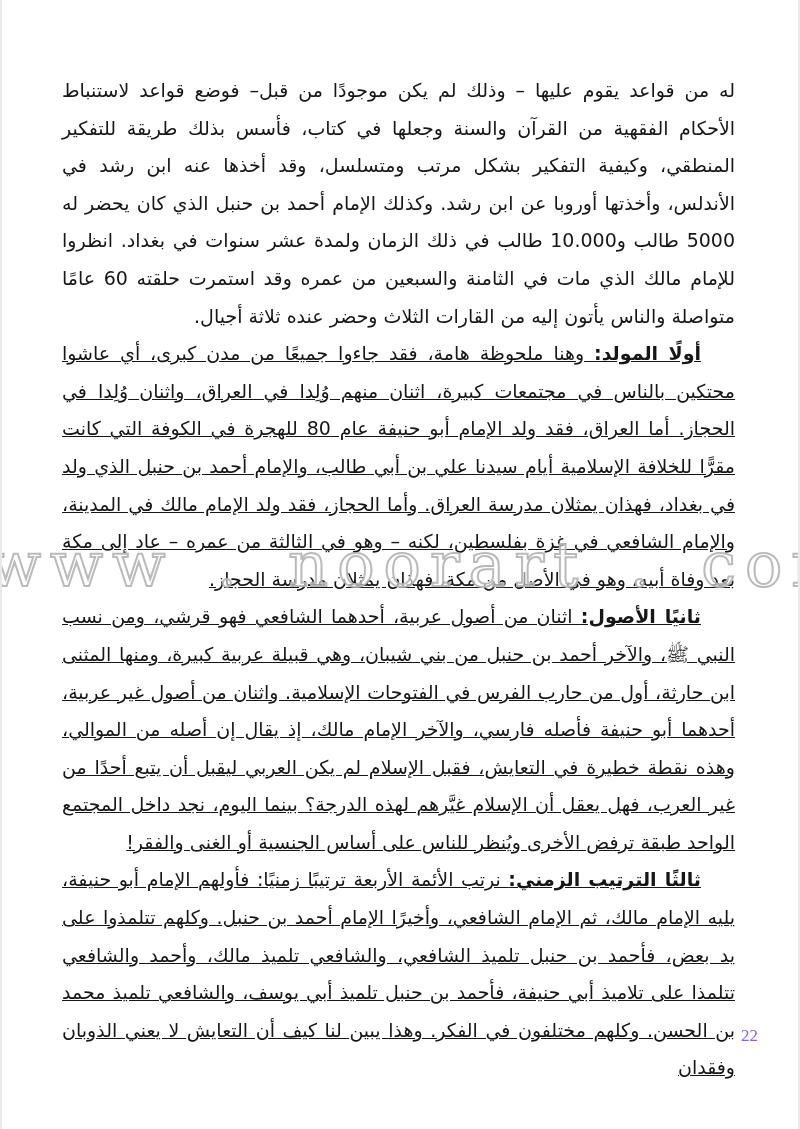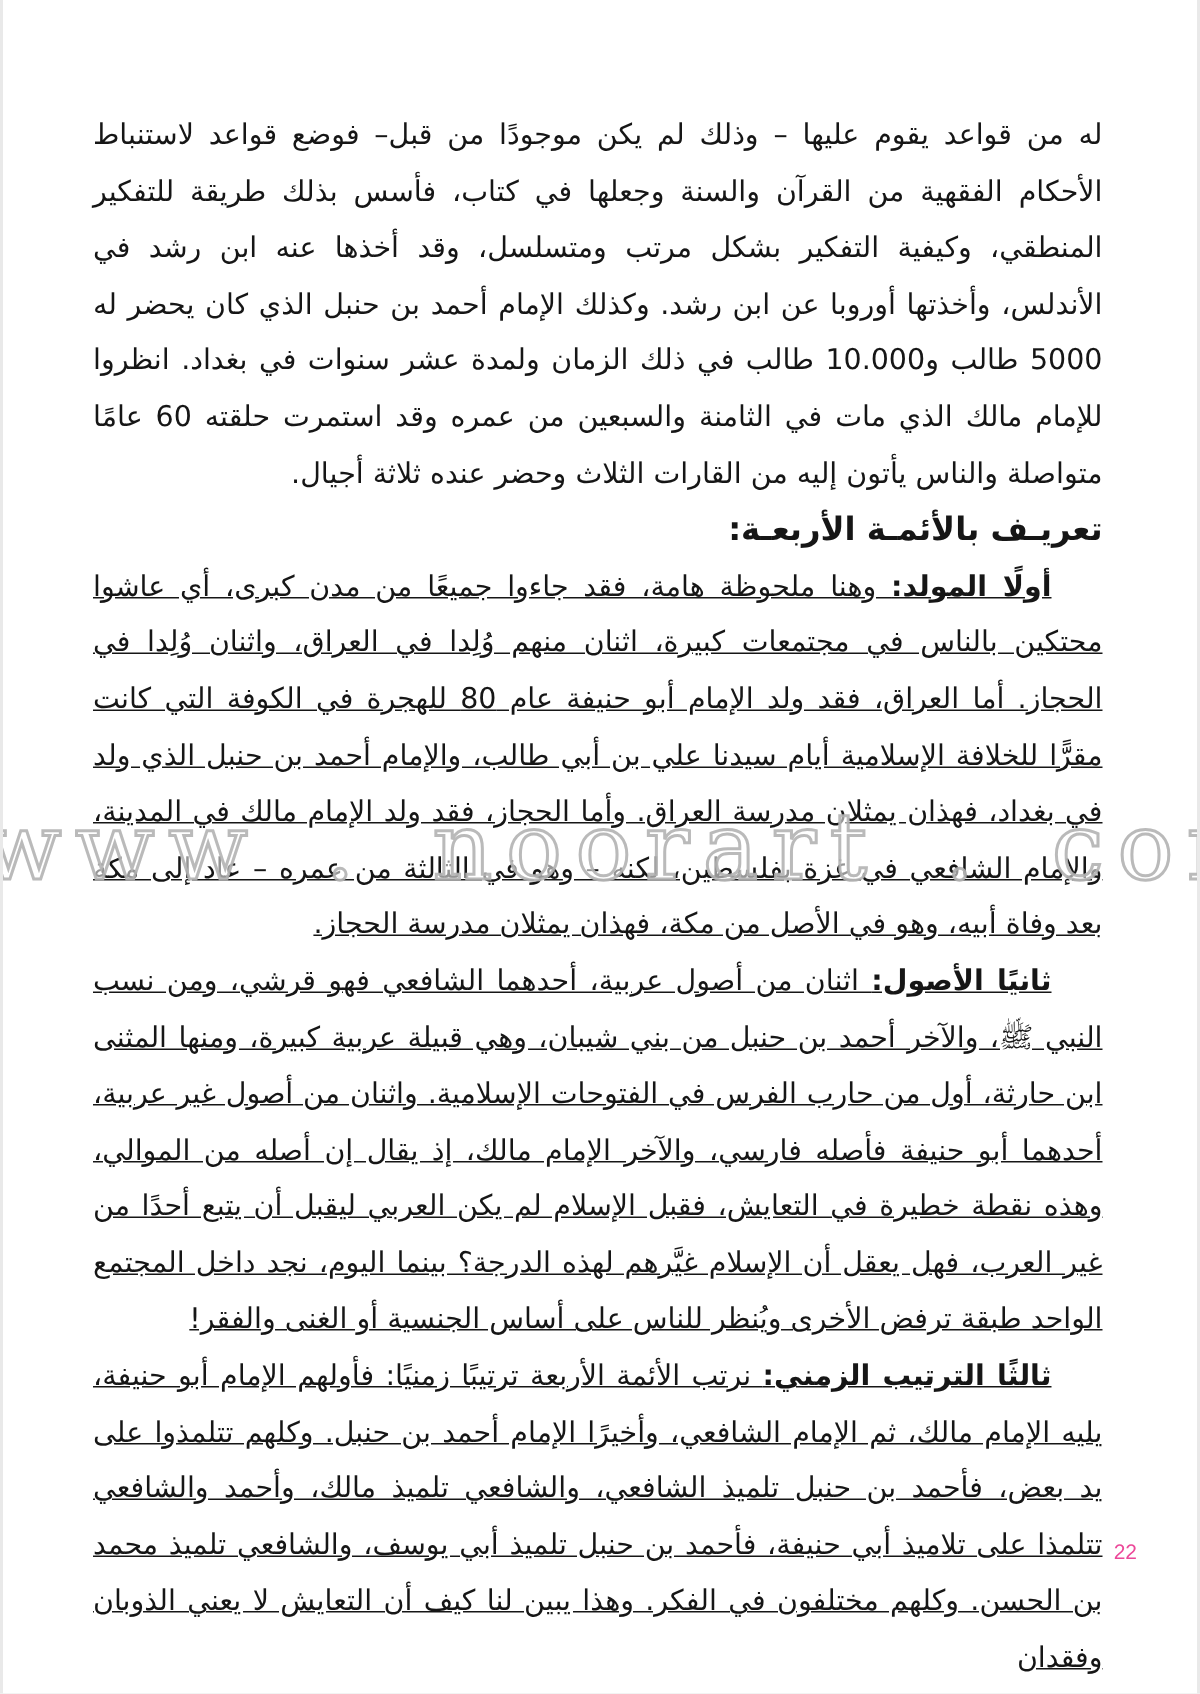--- a/index.html
+++ b/index.html
@@ -53,35 +53,34 @@
     word-spacing: 14px;
     color: rgba(255, 255, 255, 0.55);
     -webkit-text-stroke: 2px rgba(178, 178, 178, 0.9);
     text-stroke: 2px rgba(178, 178, 178, 0.9);
     pointer-events: none;
   }
   .page-number {
     position: absolute;
     top: 1026px;
     right: 40px;
-    font-family: Liberation Sans, sans-serif;
-    font-size: 14px;
-    color: #ec4899;
+    font-family: Liberation Serif, serif;
+    font-size: 17px;
+    color: #8b5cf6;
   }
 </style>
 </head>
 <body>
 
 <div class="page">
 
   <div class="content">
 
     <p><b class="para-lead"></b><span>له من قواعد يقوم عليها – وذلك لم يكن موجودًا من قبل– فوضع قواعد لاستنباط الأحكام الفقهية من القرآن والسنة وجعلها في كتاب، فأسس بذلك طريقة للتفكير المنطقي، وكيفية التفكير بشكل مرتب ومتسلسل، وقد أخذها عنه ابن رشد في الأندلس، وأخذتها أوروبا عن ابن رشد. وكذلك الإمام أحمد بن حنبل الذي كان يحضر له 5000 طالب و10.000 طالب في ذلك الزمان ولمدة عشر سنوات في بغداد. انظروا للإمام مالك الذي مات في الثامنة والسبعين من عمره وقد استمرت حلقته 60 عامًا متواصلة والناس يأتون إليه من القارات الثلاث وحضر عنده ثلاثة أجيال.</span></p>
 
-    <h2 class="section-heading">تعريـف بالأئمـة الأربعـة:</h2>
 
     <p class="indent"><b class="para-lead">أولًا المولد:</b><span> وهنا ملحوظة هامة، فقد جاءوا جميعًا من مدن كبرى، أي عاشوا محتكين بالناس في مجتمعات كبيرة، اثنان منهم وُلِدا في العراق، واثنان وُلِدا في الحجاز. أما العراق، فقد ولد الإمام أبو حنيفة عام 80 للهجرة في الكوفة التي كانت مقرًّا للخلافة الإسلامية أيام سيدنا علي بن أبي طالب، والإمام أحمد بن حنبل الذي ولد في بغداد، فهذان يمثلان مدرسة العراق. وأما الحجاز، فقد ولد الإمام مالك في المدينة، والإمام الشافعي في غزة بفلسطين، لكنه – وهو في الثالثة من عمره – عاد إلى مكة بعد وفاة أبيه، وهو في الأصل من مكة، فهذان يمثلان مدرسة الحجاز.</span></p>
 
     <p class="indent"><b class="para-lead">ثانيًا الأصول:</b><span> اثنان من أصول عربية، أحدهما الشافعي فهو قرشي، ومن نسب النبي ﷺ، والآخر أحمد بن حنبل من بني شيبان، وهي قبيلة عربية كبيرة، ومنها المثنى ابن حارثة، أول من حارب الفرس في الفتوحات الإسلامية. واثنان من أصول غير عربية، أحدهما أبو حنيفة فأصله فارسي، والآخر الإمام مالك، إذ يقال إن أصله من الموالي، وهذه نقطة خطيرة في التعايش، فقبل الإسلام لم يكن العربي ليقبل أن يتبع أحدًا من غير العرب، فهل يعقل أن الإسلام غيَّرهم لهذه الدرجة؟ بينما اليوم، نجد داخل المجتمع الواحد طبقة ترفض الأخرى ويُنظر للناس على أساس الجنسية أو الغنى والفقر!</span></p>
 
     <p class="indent"><b class="para-lead">ثالثًا الترتيب الزمني:</b><span> نرتب الأئمة الأربعة ترتيبًا زمنيًا: فأولهم الإمام أبو حنيفة، يليه الإمام مالك، ثم الإمام الشافعي، وأخيرًا الإمام أحمد بن حنبل. وكلهم تتلمذوا على يد بعض، فأحمد بن حنبل تلميذ الشافعي، والشافعي تلميذ مالك، وأحمد والشافعي تتلمذا على تلاميذ أبي حنيفة، فأحمد بن حنبل تلميذ أبي يوسف، والشافعي تلميذ محمد بن الحسن. وكلهم مختلفون في الفكر. وهذا يبين لنا كيف أن التعايش لا يعني الذوبان وفقدان</span></p>
 
   </div>
 
   <div class="watermark">www . noorart . com</div>

